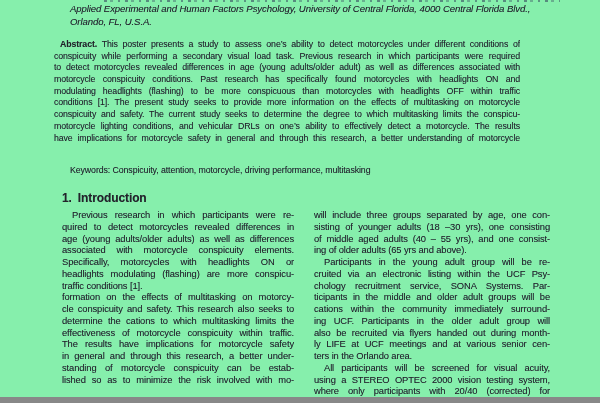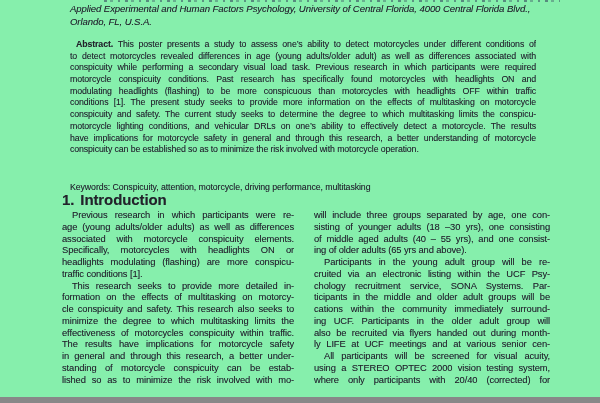--- a/index.html
+++ b/index.html
@@ -19,41 +19,41 @@
       rgba(40,40,80,.50) 0 3px, transparent 3px 6px,
       rgba(40,40,80,.32) 6px 9px, transparent 9px 14px,
       rgba(40,40,80,.45) 14px 16px, transparent 16px 21px);
   }
   #affiliation{
     position:absolute;left:70px;top:2px;width:492px;
     font-style:italic;font-size:9.6px;line-height:13px;
     letter-spacing:-0.1px;
   }
   #abstract{
-    position:absolute;left:70px;top:39px;width:466px;
+    position:absolute;left:54px;top:39px;width:466px;
     font-size:8.8px;line-height:11.7px;letter-spacing:-0.12px;
   }
   #abstract .first-line{
     text-align:justify;text-align-last:justify;
     text-indent:6px;overflow:hidden;white-space:normal;
   }
   #abstract .abstract-label{font-weight:bold;}
   .line{
     text-align:justify;text-align-last:justify;
     overflow:hidden;height:11.7px;
   }
   .line.para-end{text-align-last:left;}
   .line.indent{text-indent:10px;}
   #keywords{
-    position:absolute;left:70px;top:182px;width:470px;
+    position:absolute;left:70px;top:165px;width:470px;
     font-size:8.8px;letter-spacing:-0.1px;white-space:nowrap;
   }
   #section-heading{
     position:absolute;left:62px;top:191px;width:240px;
-    font-weight:bold;font-size:15px;letter-spacing:-0.1px;
+    font-weight:bold;font-size:12px;letter-spacing:-0.1px;
   }
   #section-heading .heading-text{margin-left:6px;}
   .column{
     position:absolute;top:209px;
     font-size:9.4px;line-height:11.75px;letter-spacing:-0.12px;
   }
   .column .line{height:11.75px;}
   #col-left{left:62px;width:232px;}
   #col-right{left:314px;width:236px;}
 </style>
@@ -65,65 +65,65 @@
   <div id="top-remnant"></div>
 
   <div id="affiliation">
     <div>Applied Experimental and Human Factors Psychology, University of Central Florida, 4000 Central Florida Blvd.,</div>
     <div>Orlando, FL, U.S.A.</div>
   </div>
 
   <div id="abstract">
     <div class="first-line"><span class="abstract-label">Abstract.</span><span> This poster presents a study to assess one’s ability to detect motorcycles under different conditions of</span></div>
     <div>
+        <div class="line">conspicuity while performing a secondary visual load task. Previous research in which participants were required</div>
         <div class="line">to detect motorcycles revealed differences in age (young adults/older adult) as well as differences associated with</div>
-        <div class="line">conspicuity while performing a secondary visual load task. Previous research in which participants were required</div>
         <div class="line">motorcycle conspicuity conditions. Past research has specifically found motorcycles with headlights ON and</div>
         <div class="line">modulating headlights (flashing) to be more conspicuous than motorcycles with headlights OFF within traffic</div>
         <div class="line">conditions [1]. The present study seeks to provide more information on the effects of multitasking on motorcycle</div>
         <div class="line">conspicuity and safety. The current study seeks to determine the degree to which multitasking limits the conspicu-</div>
         <div class="line">motorcycle lighting conditions, and vehicular DRLs on one’s ability to effectively detect a motorcycle. The results</div>
         <div class="line">have implications for motorcycle safety in general and through this research, a better understanding of motorcycle</div>
-        <div class="line para-end">conspicuity can be established so as to minimize the risk involved with motorcycle operation.</div>
       </div>
   </div>
 
   <div id="keywords"><span>Keywords:</span><span> Conspicuity, attention, motorcycle, driving performance, multitasking</span></div>
 
   <div id="section-heading"><span>1.</span><span class="heading-text">Introduction</span></div>
 
   <div id="col-left" class="column">
       <div class="line indent">Previous research in which participants were re-</div>
+      <div class="line">quired to detect motorcycles revealed differences in</div>
       <div class="line">age (young adults/older adults) as well as differences</div>
       <div class="line">associated with motorcycle conspicuity elements.</div>
       <div class="line">Specifically, motorcycles with headlights ON or</div>
       <div class="line">headlights modulating (flashing) are more conspicu-</div>
       <div class="line para-end">traffic conditions [1].</div>
-      <div class="line indent">This research seeks to provide more detailed in-</div>
       <div class="line">formation on the effects of multitasking on motorcy-</div>
       <div class="line">cle conspicuity and safety. This research also seeks to</div>
-      <div class="line">minimize the degree to which multitasking limits the</div>
-      <div class="line">effectiveness of motorcycles conspicuity within traffic.</div>
+      <div class="line">determine the cations to which multitasking limits the</div>
+      <div class="line">effectiveness of motorcycle conspicuity within traffic.</div>
       <div class="line">The results have implications for motorcycle safety</div>
       <div class="line">in general and through this research, a better under-</div>
       <div class="line">standing of motorcycle conspicuity can be estab-</div>
       <div class="line">lished so as to minimize the risk involved with mo-</div>
     </div>
 
   <div id="col-right" class="column">
       <div class="line">will include three groups separated by age, one con-</div>
       <div class="line">sisting of younger adults (18 –30 yrs), one consisting</div>
       <div class="line">of middle aged adults (40 – 55 yrs), and one consist-</div>
       <div class="line para-end">ing of older adults (65 yrs and above).</div>
       <div class="line indent">Participants in the young adult group will be re-</div>
       <div class="line">cruited via an electronic listing within the UCF Psy-</div>
       <div class="line">chology recruitment service, SONA Systems. Par-</div>
       <div class="line">ticipants in the middle and older adult groups will be</div>
       <div class="line">cations within the community immediately surround-</div>
       <div class="line">ing UCF. Participants in the older adult group will</div>
       <div class="line">also be recruited via flyers handed out during month-</div>
       <div class="line">ly LIFE at UCF meetings and at various senior cen-</div>
+      <div class="line para-end">ters in the Orlando area.</div>
       <div class="line indent">All participants will be screened for visual acuity,</div>
       <div class="line">using a STEREO OPTEC 2000 vision testing system,</div>
       <div class="line">where only participants with 20/40 (corrected) for</div>
     </div>
 
 </div>
 
 </body></html>

